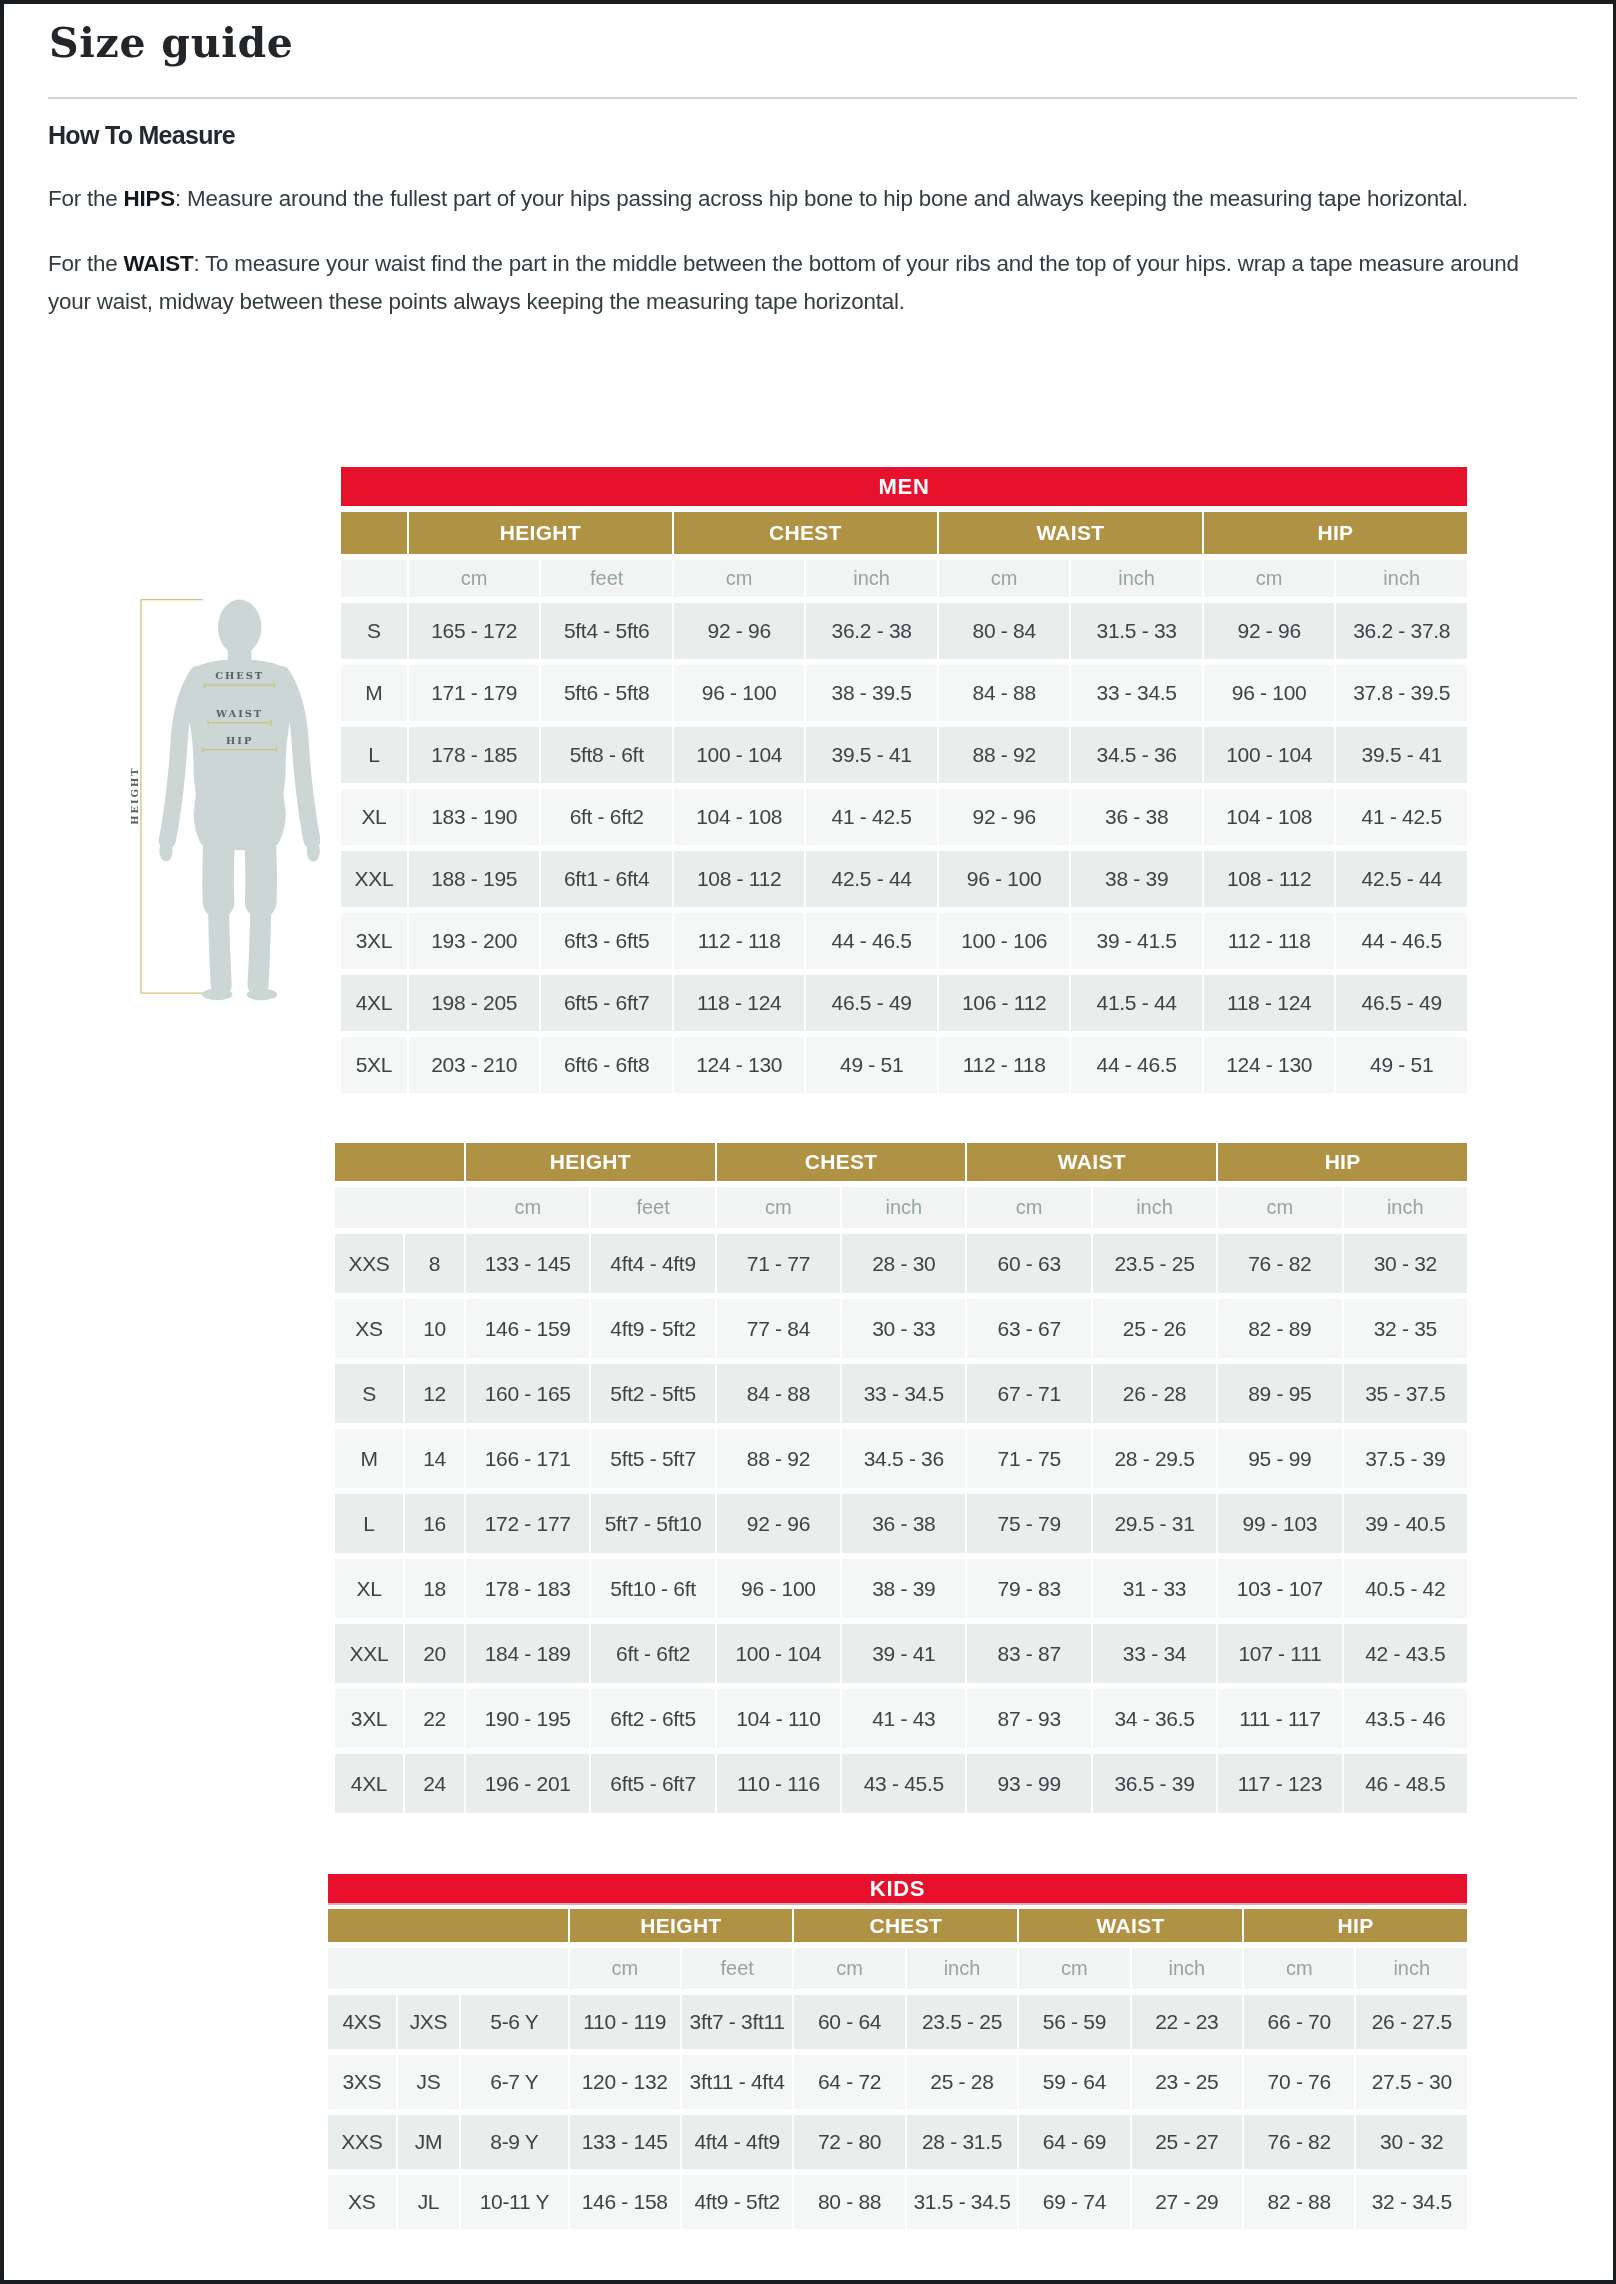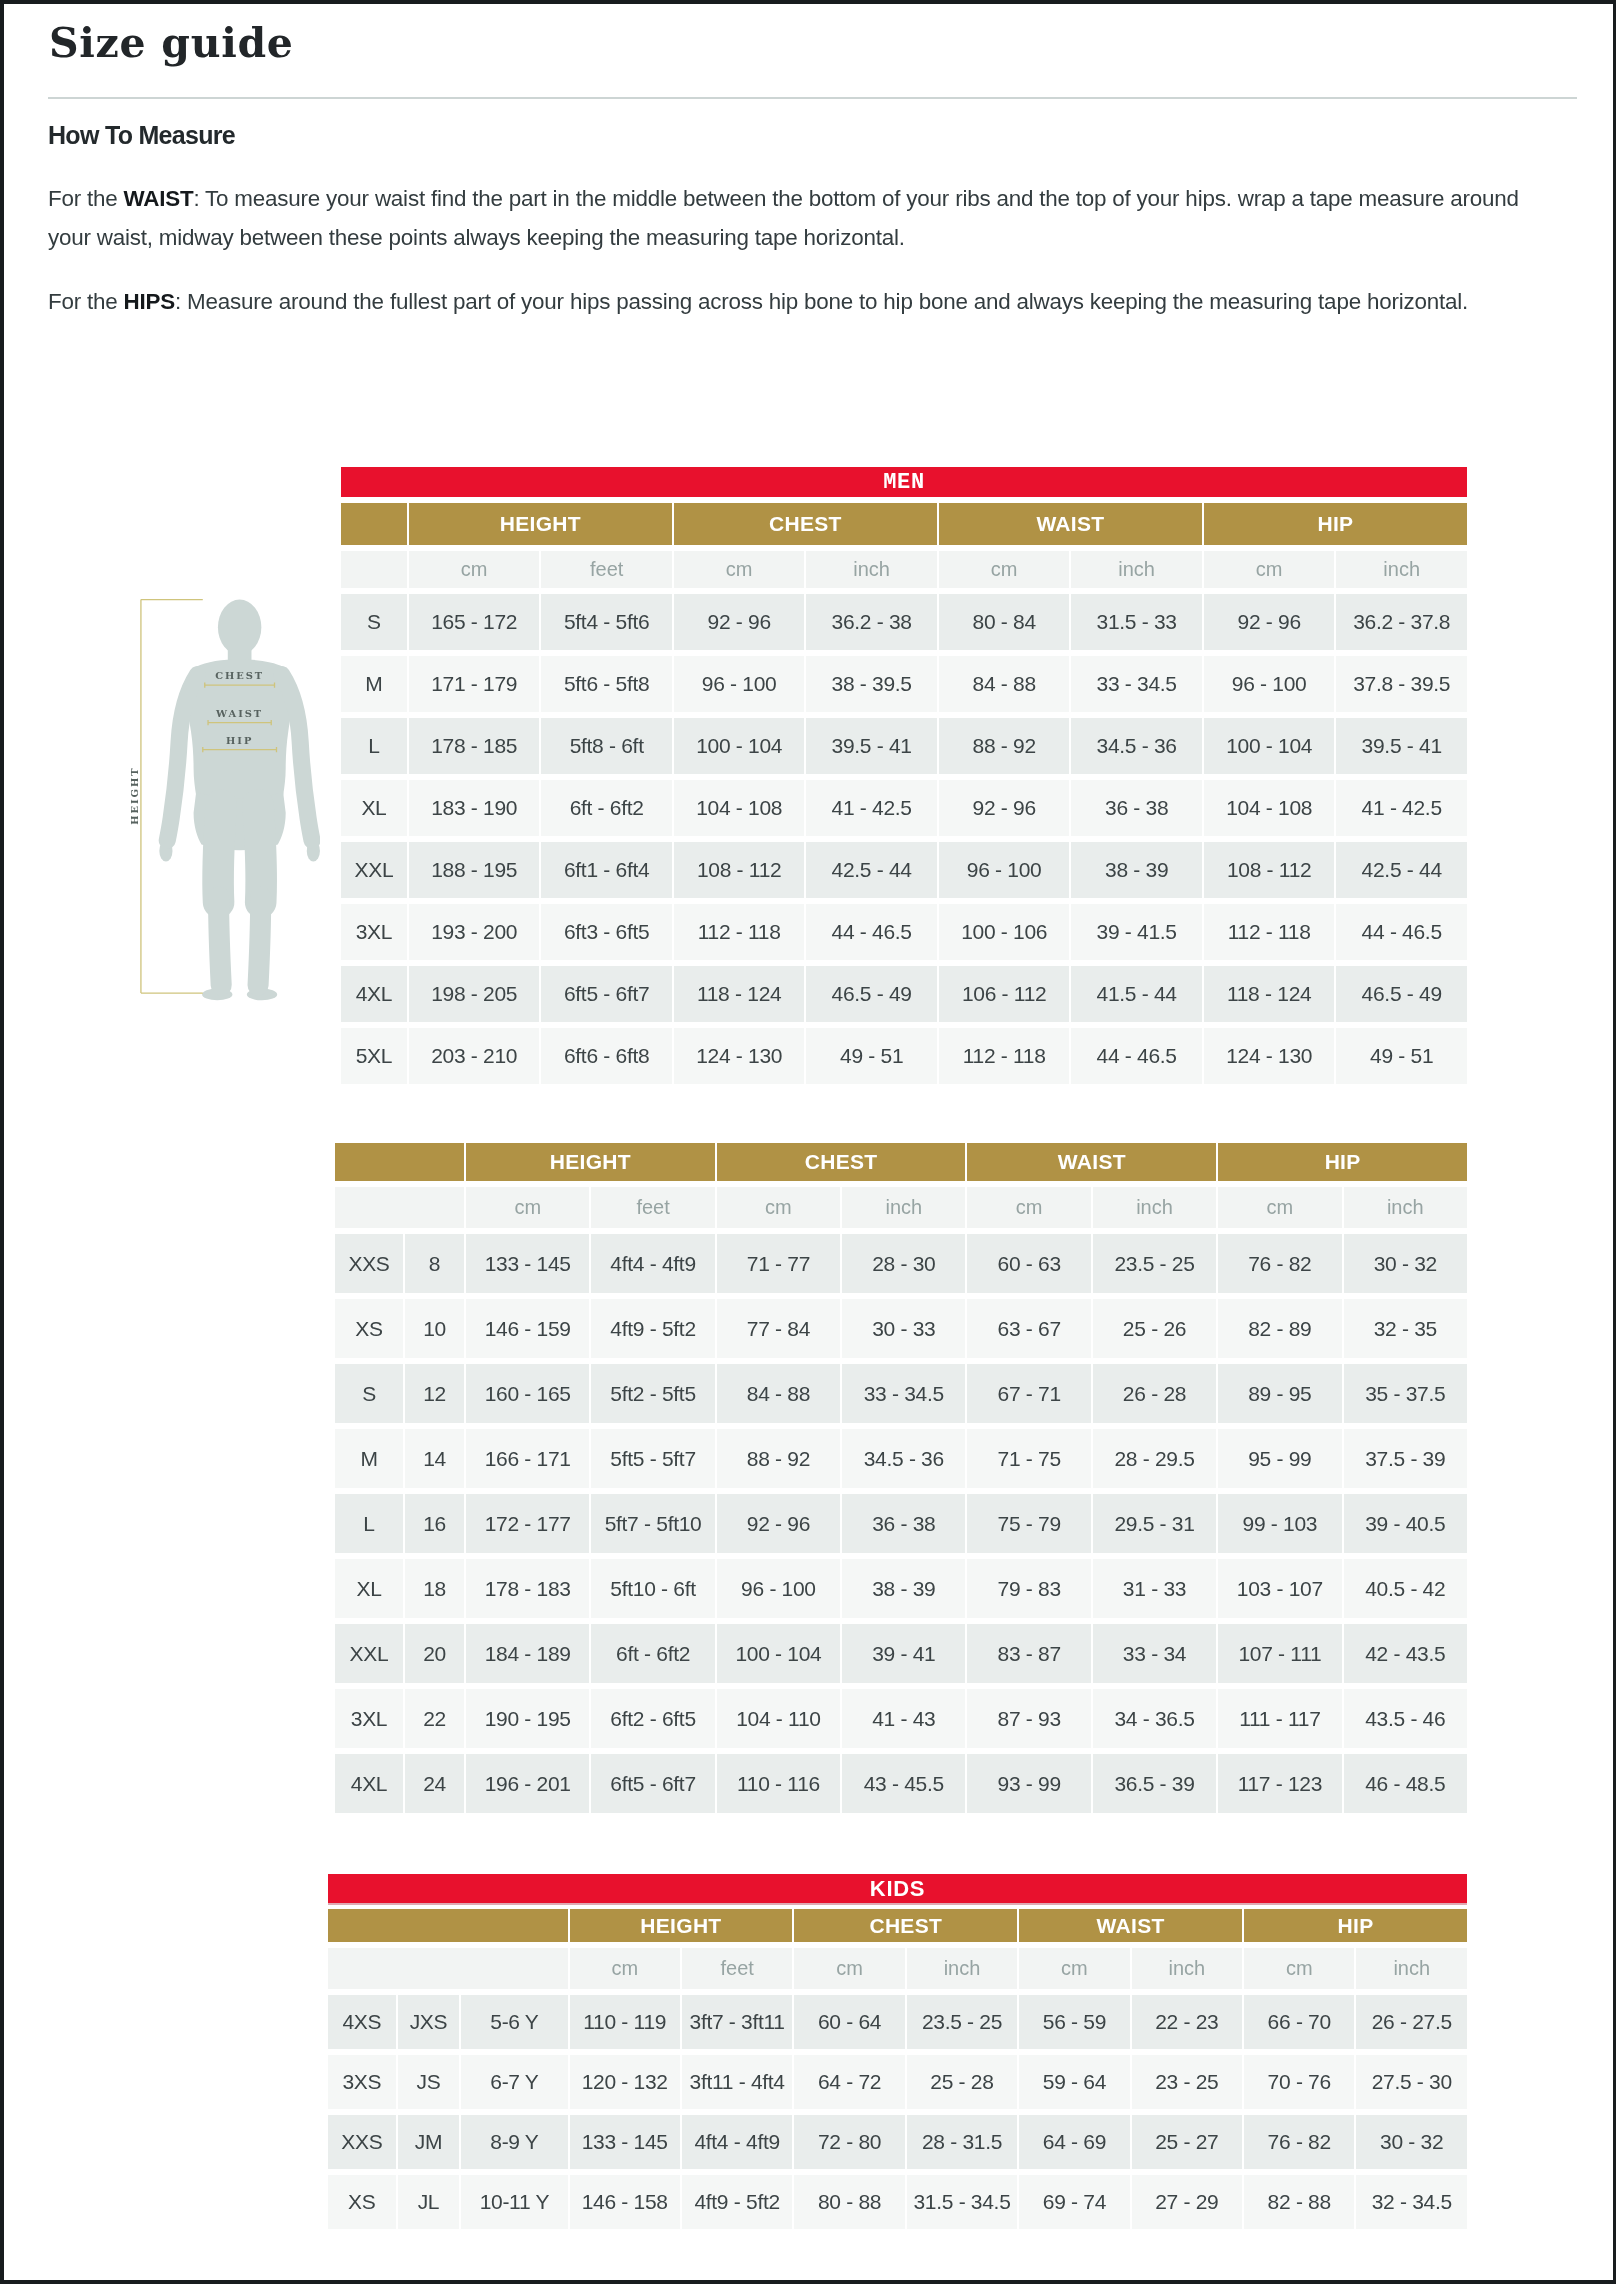--- a/index.html
+++ b/index.html
@@ -46,21 +46,21 @@
     text-align:center; vertical-align:middle; overflow:hidden; font-weight:normal;
   }
   .tbl-men   { left:335px; top:457px;  width:1130px; }
   .tbl-women { left:329px; top:1133px; width:1136px; }
   .tbl-kids  { left:322px; top:1864px; width:1143px; }
 
   .size-table th.banner {
     background:#e8112d; color:#ffffff; font-weight:700;
     font-size:22px; letter-spacing:0.7px;
   }
-  .tbl-men   th.banner { height:30px;font-family:Liberation Mono, monospace; }
+  .tbl-men   th.banner { height:39px; }
   .tbl-women th.banner { height:32px; box-shadow:0 2.6px 0 #ea7ca6; }
   .tbl-kids  th.banner { height:29px; box-shadow:0 2px 0 #dfaab4; }
 
   .size-table th.gold {
     background:#b09245; color:#ffffff; font-weight:700;
     font-size:21px; letter-spacing:0.3px;
   }
   .tbl-men   th.gold { height:42px; }
   .tbl-women th.gold { height:38px; }
   .tbl-kids  th.gold { height:33px; }
@@ -81,22 +81,22 @@
 <body>
 
 <div class="page">
 
   <h1 class="page-title">Size guide</h1>
   <div class="title-rule"></div>
 
   <h2 class="howto-heading">How To Measure</h2>
 
   <div class="howto-paragraphs">
+    <p><span>For the </span><b>HIPS</b><span>: Measure around the fullest part of your hips passing across hip bone to hip bone and always keeping the measuring tape horizontal.</span></p>
     <p><span>For the </span><b>WAIST</b><span>: To measure your waist find the part in the middle between the bottom of your ribs and the top of your hips. wrap a tape measure around your waist, midway between these points always keeping the measuring tape horizontal.</span></p>
-    <p><span>For the </span><b>HIPS</b><span>: Measure around the fullest part of your hips passing across hip bone to hip bone and always keeping the measuring tape horizontal.</span></p>
   </div>
 
   <div class="figure-wrap">
     <svg width="191" height="408" viewBox="0 0 290 620" xmlns="http://www.w3.org/2000/svg">
       <g fill="#ccd7d5" stroke="none">
         <ellipse cx="168" cy="52" rx="33" ry="42"></ellipse>
         <rect x="150" y="84" width="36" height="26"></rect>
         <path d="M102,112 C132,97 204,97 234,112 C242,117 246,128 247,142 C249,172 245,190 242,210 C239,230 238,250 238,266 C238,282 236,296 234,308 C192,322 144,322 102,308 C100,296 98,282 98,266 C98,250 97,230 94,210 C91,190 87,172 89,142 C90,128 94,117 102,112 Z"></path>
         <path d="M102,302 C144,316 192,316 234,302 L238,334 C238,356 232,372 226,382 C188,394 148,394 110,382 C104,372 98,356 98,334 Z"></path>
         <ellipse cx="56" cy="392" rx="10" ry="16"></ellipse>

